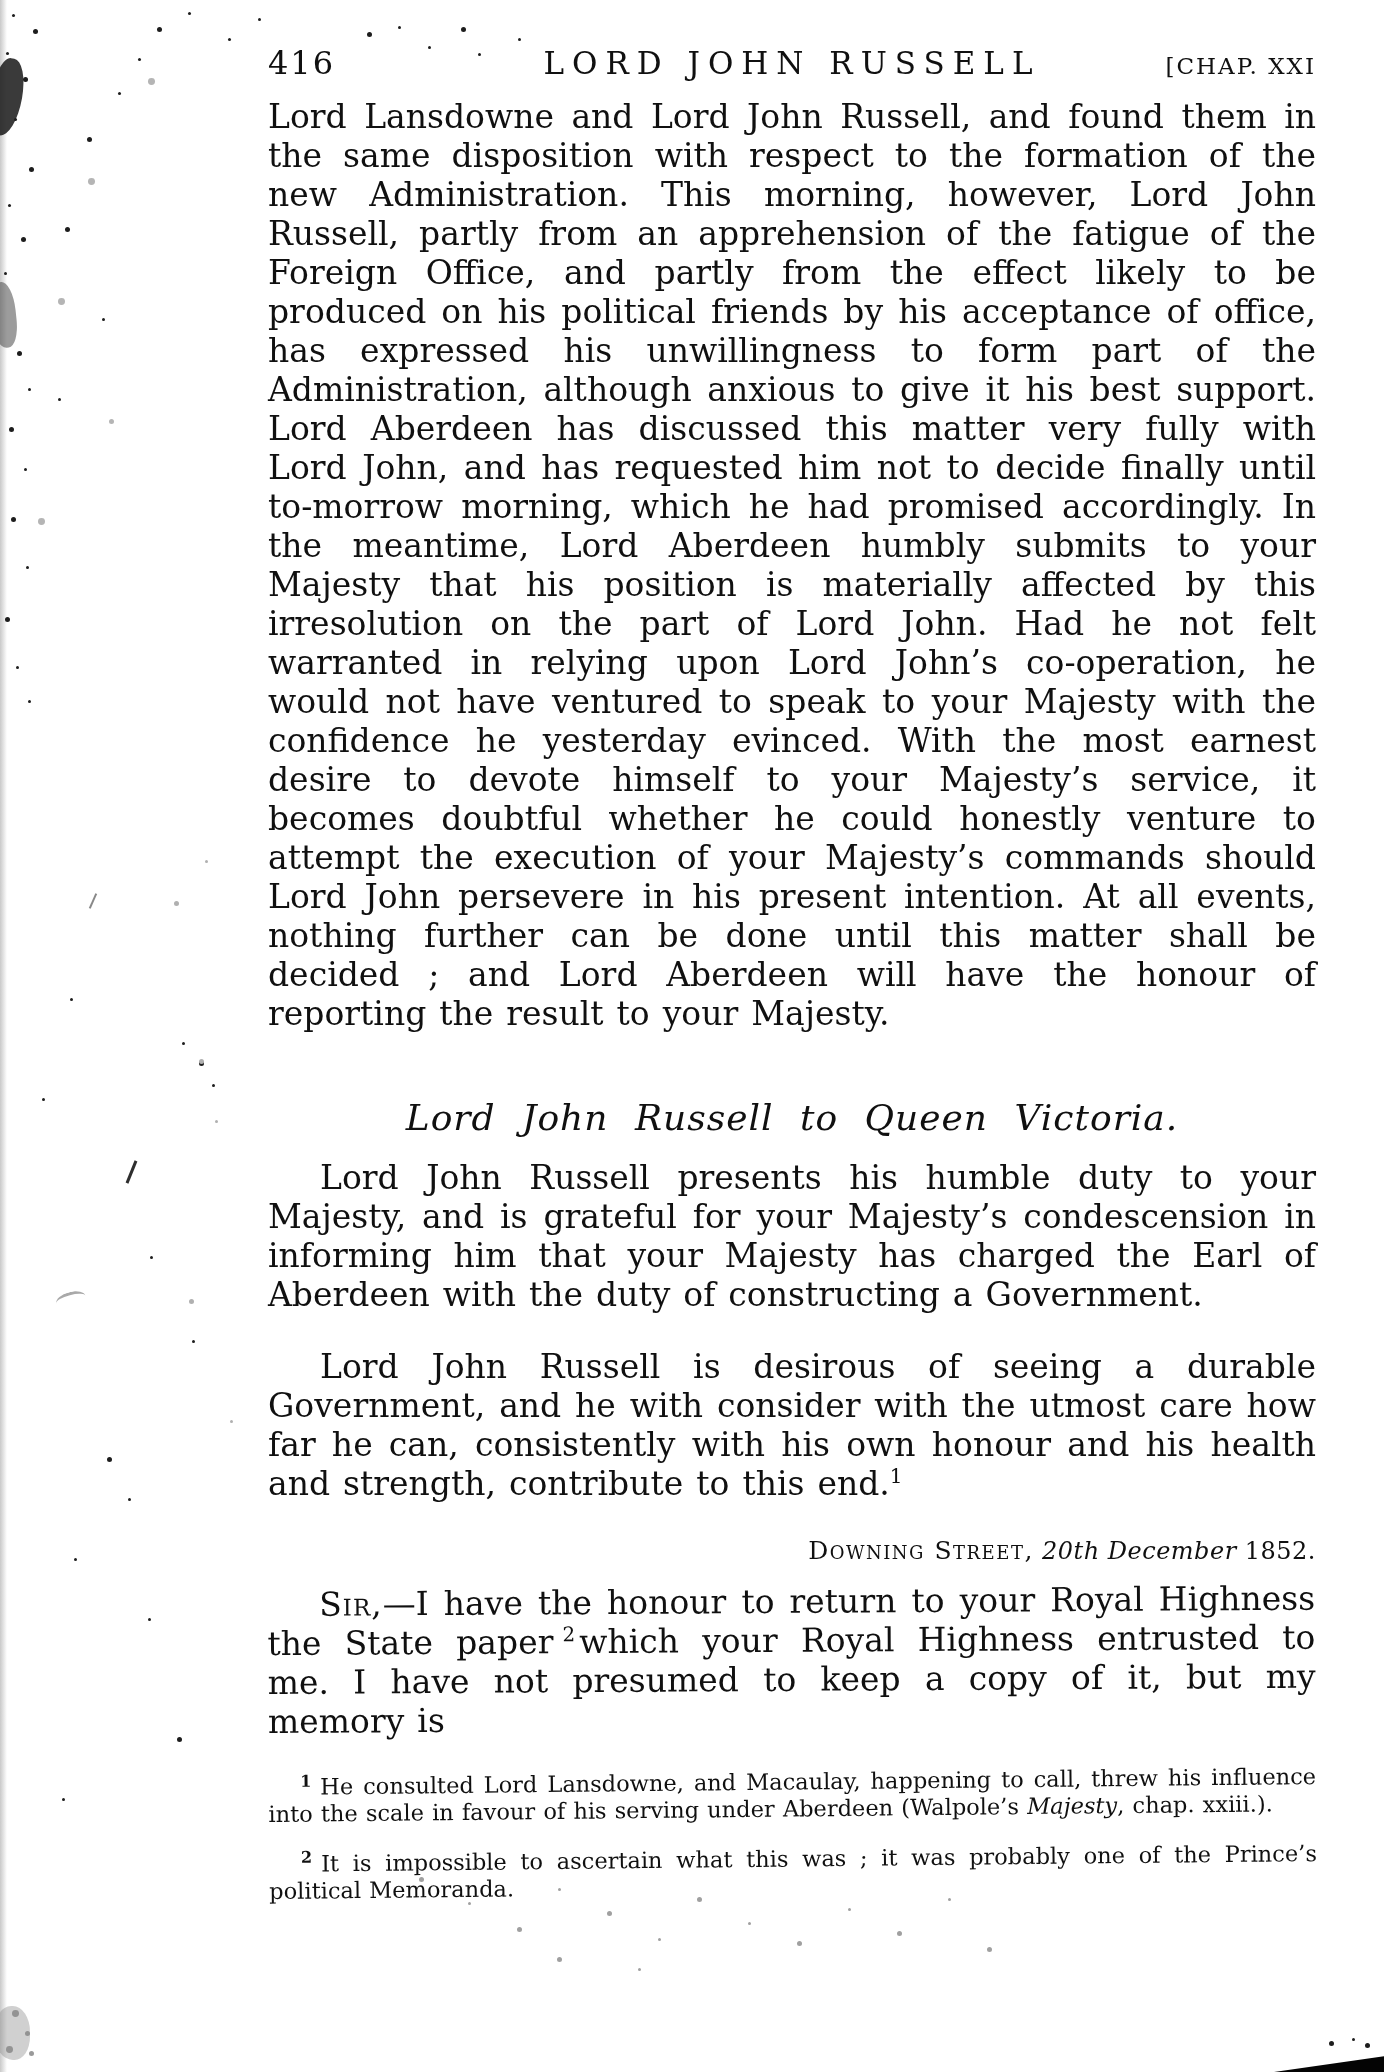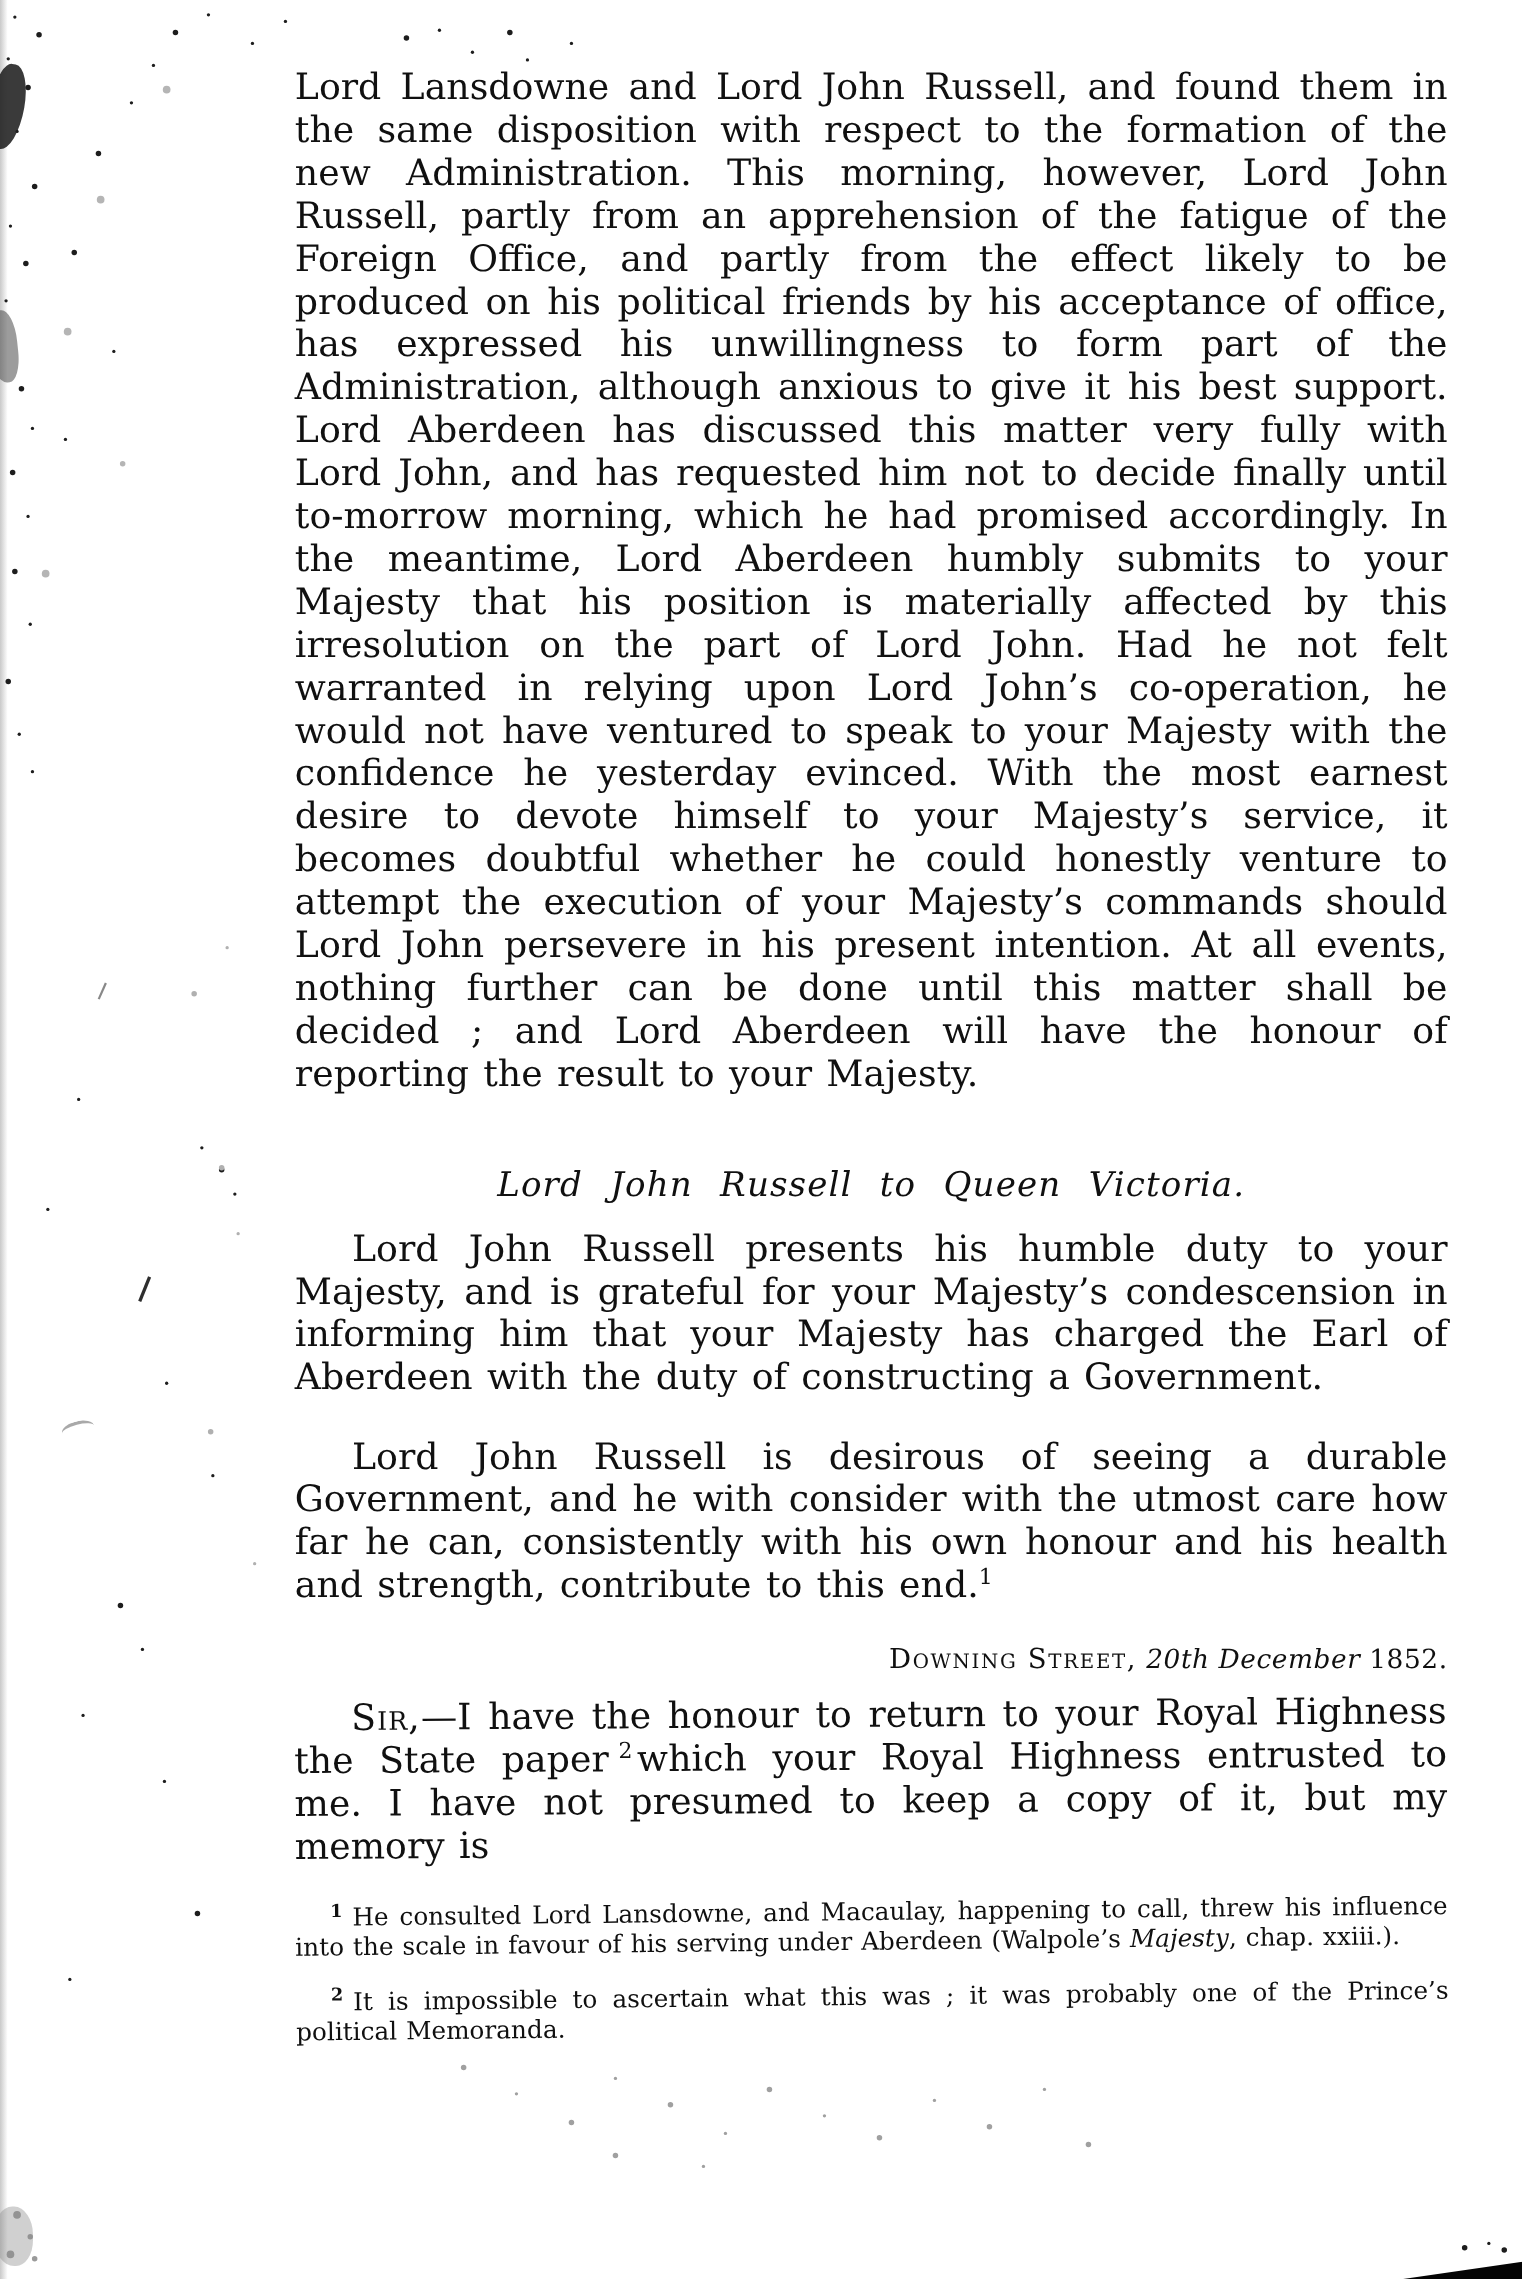--- a/index.html
+++ b/index.html
@@ -34,21 +34,21 @@
     text-align:justify;
     word-spacing:2.5px;
   }
   .intro{margin-top:15px;}
   .lead{text-indent:52px;}
 
   .lheading{
     margin-top:64px;
     text-align:center;
     font-style:italic;
-    font-size:31px;
+    font-size:36px;
     word-spacing:14px;
     letter-spacing:1px;
   }
   .dateline{
     margin-top:16px;
     text-align:right;
     font-size:24px;
     letter-spacing:.5px;
   }
   .dl-place{font-variant:small-caps;font-size:25px;letter-spacing:1.5px;}
@@ -147,20 +147,25 @@
   <div class="artifact blob1"></div>
   <div class="artifact blob2"></div>
   <div class="artifact blob3"></div>
   <div class="artifact slash1"></div>
   <div class="artifact slash2"></div>
   <div class="artifact tilde"></div>
   <div class="artifact wedge"></div>
 
   <div class="column">
 
+    <div class="header">
+      <span class="page-num">416</span>
+      <span class="running-title">LORD JOHN RUSSELL</span>
+      <span class="chapter">[CHAP. XXI</span>
+    </div>
 
     <p class="para intro">Lord Lansdowne and Lord John Russell, and found them in the same disposition with respect to the formation of the new Administration. This morning, however, Lord John Russell, partly from an apprehension of the fatigue of the Foreign Office, and partly from the effect likely to be produced on his political friends by his acceptance of office, has expressed his unwillingness to form part of the Administration, although anxious to give it his best support. Lord Aberdeen has discussed this matter very fully with Lord John, and has requested him not to decide finally until to-morrow morning, which he had promised accordingly. In the meantime, Lord Aberdeen humbly submits to your Majesty that his position is materially affected by this irresolution on the part of Lord John. Had he not felt warranted in relying upon Lord John’s co-operation, he would not have ventured to speak to your Majesty with the confidence he yesterday evinced. With the most earnest desire to devote himself to your Majesty’s service, it becomes doubtful whether he could honestly venture to attempt the execution of your Majesty’s commands should Lord John persevere in his present intention. At all events, nothing further can be done until this matter shall be decided ; and Lord Aberdeen will have the honour of reporting the result to your Majesty.</p>
 
     <div>
       <div class="lheading">Lord John Russell to Queen Victoria.</div>
       <p class="para lead p-top">Lord John Russell presents his humble duty to your Majesty, and is grateful for your Majesty’s condescension in informing him that your Majesty has charged the Earl of Aberdeen with the duty of constructing a Government.</p>
       <p class="para lead"><span>Lord John Russell is desirous of seeing a durable Government, and he with consider with the utmost care how far he can, consistently with his own honour and his health and strength, contribute to this end.</span><sup class="ref">1</sup></p>
     </div>
 
     <div>

